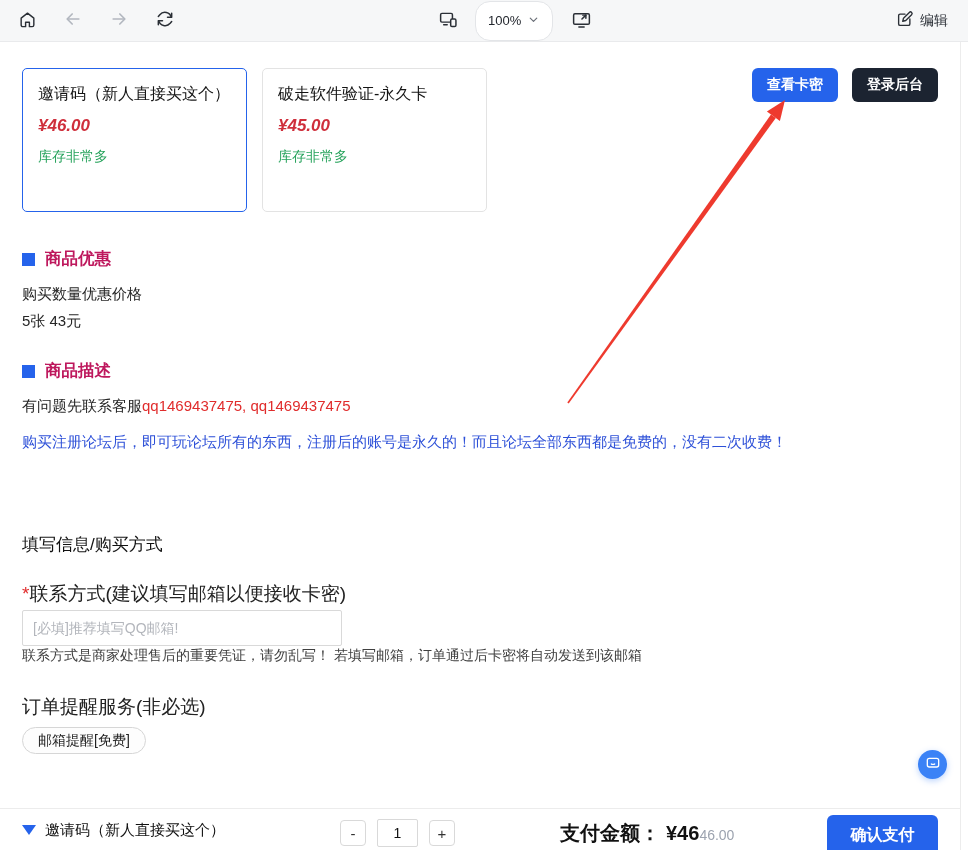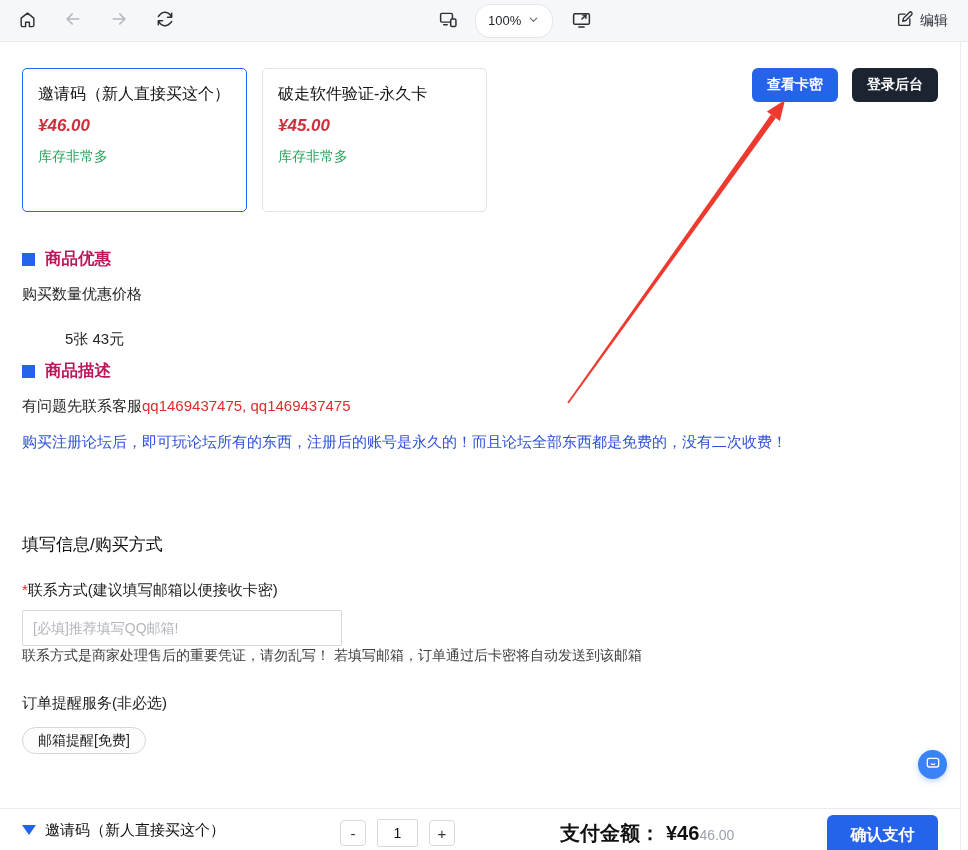--- a/index.html
+++ b/index.html
@@ -14,21 +14,21 @@
   .topbar {
     position:absolute; top:0; left:0; width:968px; height:42px;
     background:#f6f7f8; border-bottom:1px solid #e9eaec;
     display:flex; align-items:center; padding:0 14px;
   }
   .tb-btn { border:none; background:transparent; padding:4px; display:flex; align-items:center; cursor:pointer; }
   .tb-btn + .tb-btn { margin-left:18px; }
   .zoom-pill {
     display:flex; align-items:center; gap:6px;
     background:#fff; border:1px solid #e3e5e8; border-radius:15px;
-    height:34px; padding:0 12px; margin:0 12px; font-size:13px; color:#23272e; cursor:pointer;
+    height:40px; padding:0 12px; margin:0 12px; font-size:13px; color:#23272e; cursor:pointer;
   }
   .tb-spacer { flex:1; }
   .edit-btn { display:flex; align-items:center; gap:6px; background:transparent; border:none;
     font-size:14px; color:#2a2f36; cursor:pointer; font-family:Liberation Sans, sans-serif; }
   .grp-nav { display:flex; align-items:center; }
   .grp-zoom { display:flex; align-items:center; margin-left:255px; }
 
   
   .content { position:absolute; top:42px; left:0; width:968px; height:808px; background:#fff; }
   .frame-edge { position:absolute; top:42px; bottom:0; left:960px; width:1px; background:#ececec; }
@@ -53,21 +53,21 @@
   
   .abs { position:absolute; left:22px; }
   .sec-head { display:flex; align-items:center; gap:10px; font-size:16.5px; font-weight:bold; color:#be185d; }
   .sec-square { width:13px; height:13px; background:#2563eb; display:inline-block; }
   .para { font-size:15px; color:#262626; }
   .para.blue { color:#2d50d8; }
   .para.green { color:#25a244; }
   .red-inline { color:#e02c2c; }
 
   .form-title { font-size:17px; color:#111; }
-  .field-label { font-size:15px; color:#222; }
+  .field-label { font-size:19px; color:#222; }
   .req { color:#e02c2c; }
   .contact-input {
     position:absolute; left:22px; top:568px; width:320px; height:36px;
     border:1px solid #d9d9d9; border-radius:2px; padding:16px 10px; font-size:14px;
     font-family:inherit; color:#333; outline:none;
   }
   .contact-input::placeholder { color:#b3b6bc; }
   .hint { font-size:14px; color:#404040; }
   .pill-btn {
     position:absolute; left:22px; top:685px; height:27px; padding:0 15px;
@@ -208,21 +208,21 @@
   </div>
 
   <button class="hdr-btn blue">查看卡密</button>
   <button class="hdr-btn dark">登录后台</button>
 
   <div class="abs sec-head" style="top:206px;">
     <span class="sec-square"></span>
     <span>商品优惠</span>
   </div>
   <div class="abs para" style="top:243px;">购买数量优惠价格</div>
-  <div class="abs para" style="top:288px;margin-left:43px;">5张 43元</div>
+  <div class="abs para" style="top:270px;">5张 43元</div>
 
   <div class="abs sec-head" style="top:318px;">
     <span class="sec-square"></span>
     <span>商品描述</span>
   </div>
   <div class="abs para" style="top:355px;">
     <span>有问题先联系客服</span><span class="red-inline">qq1469437475, qq1469437475</span>
   </div>
   <div class="abs para blue" style="top:391px;">购买注册论坛后，即可玩论坛所有的东西，注册后的账号是永久的！而且论坛全部东西都是免费的，没有二次收费！</div>
 

